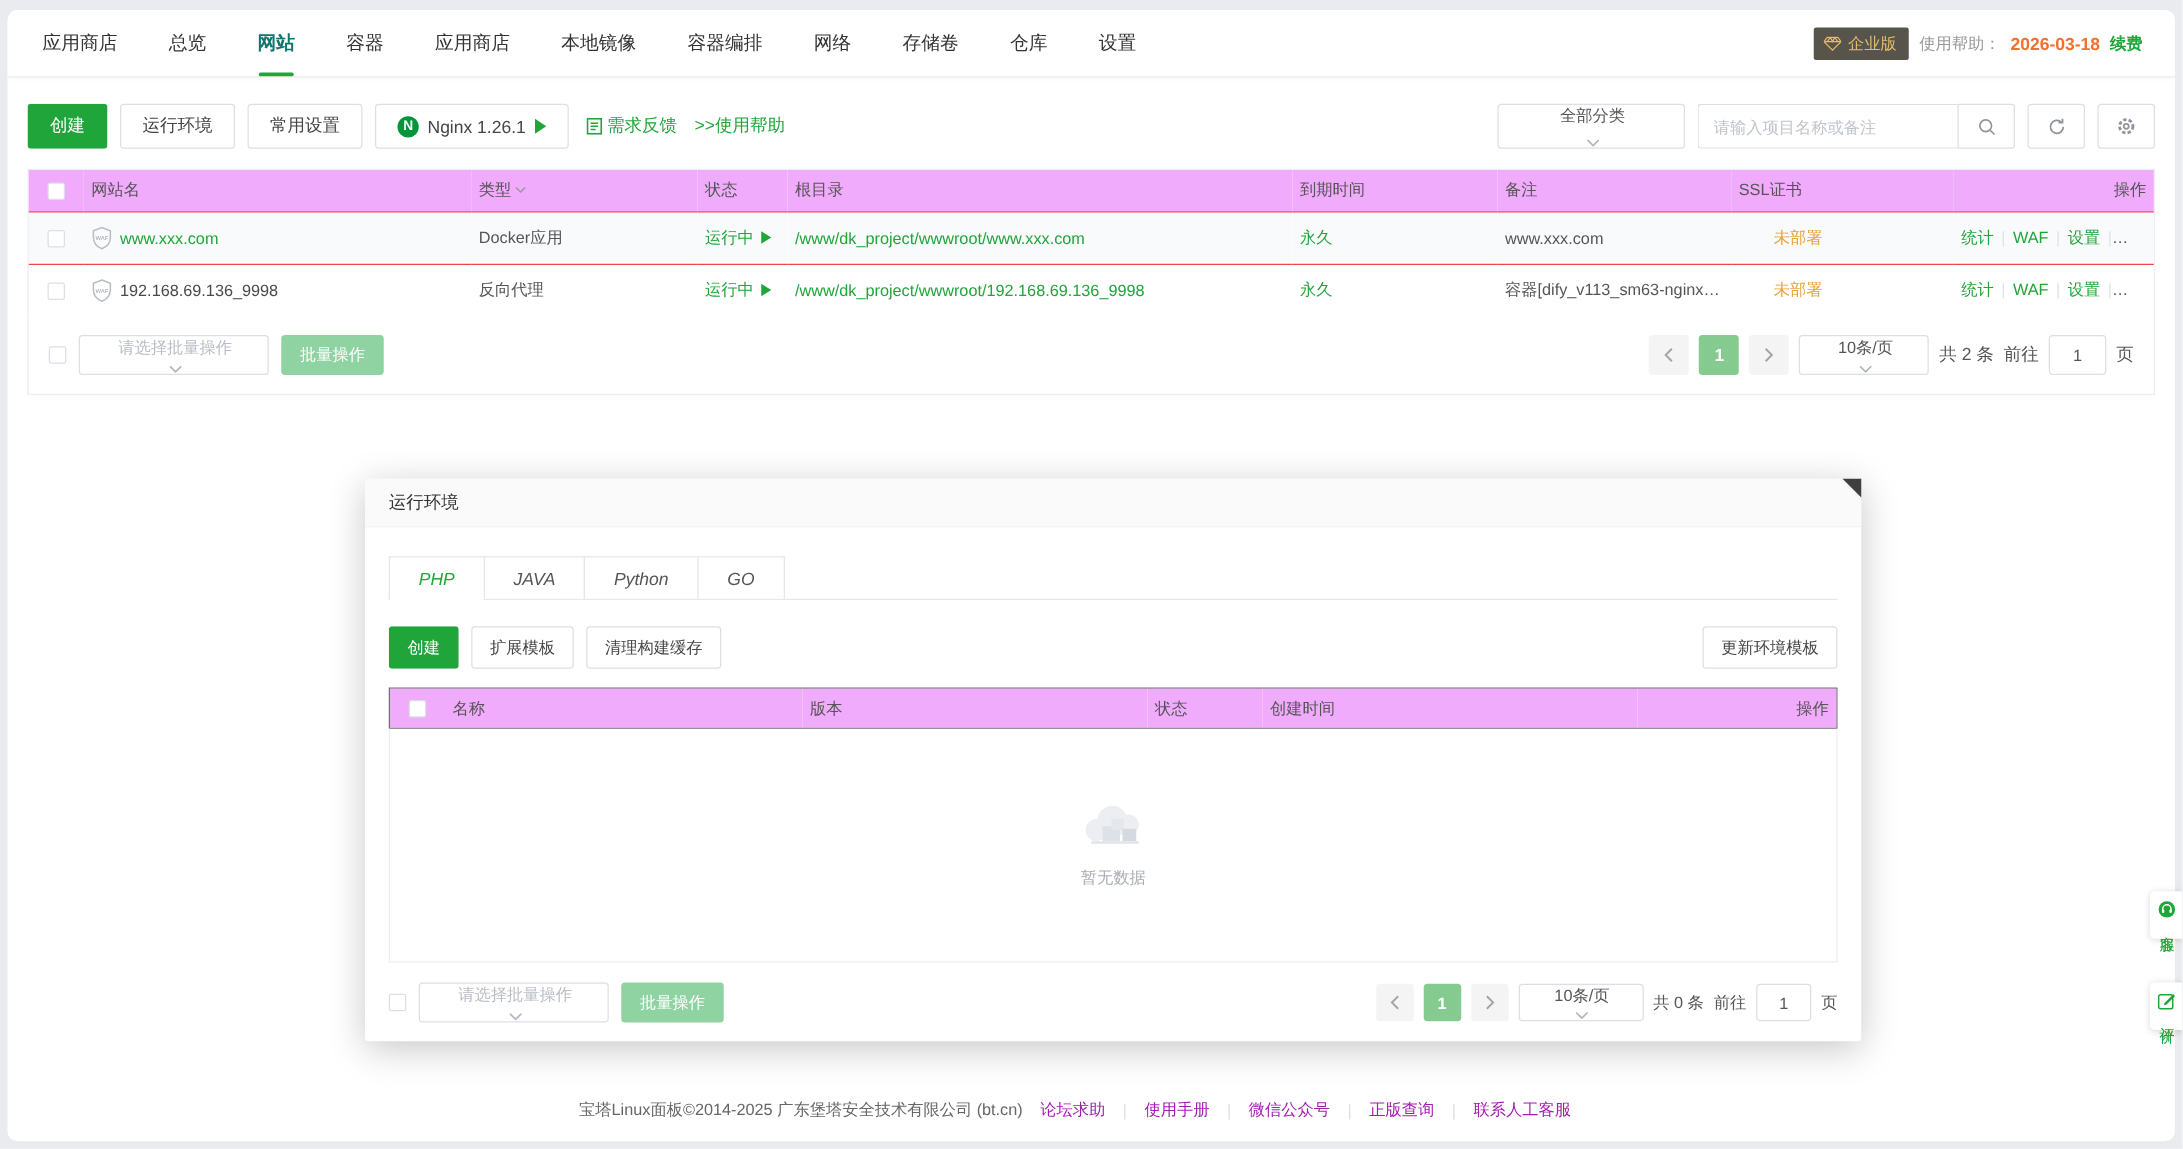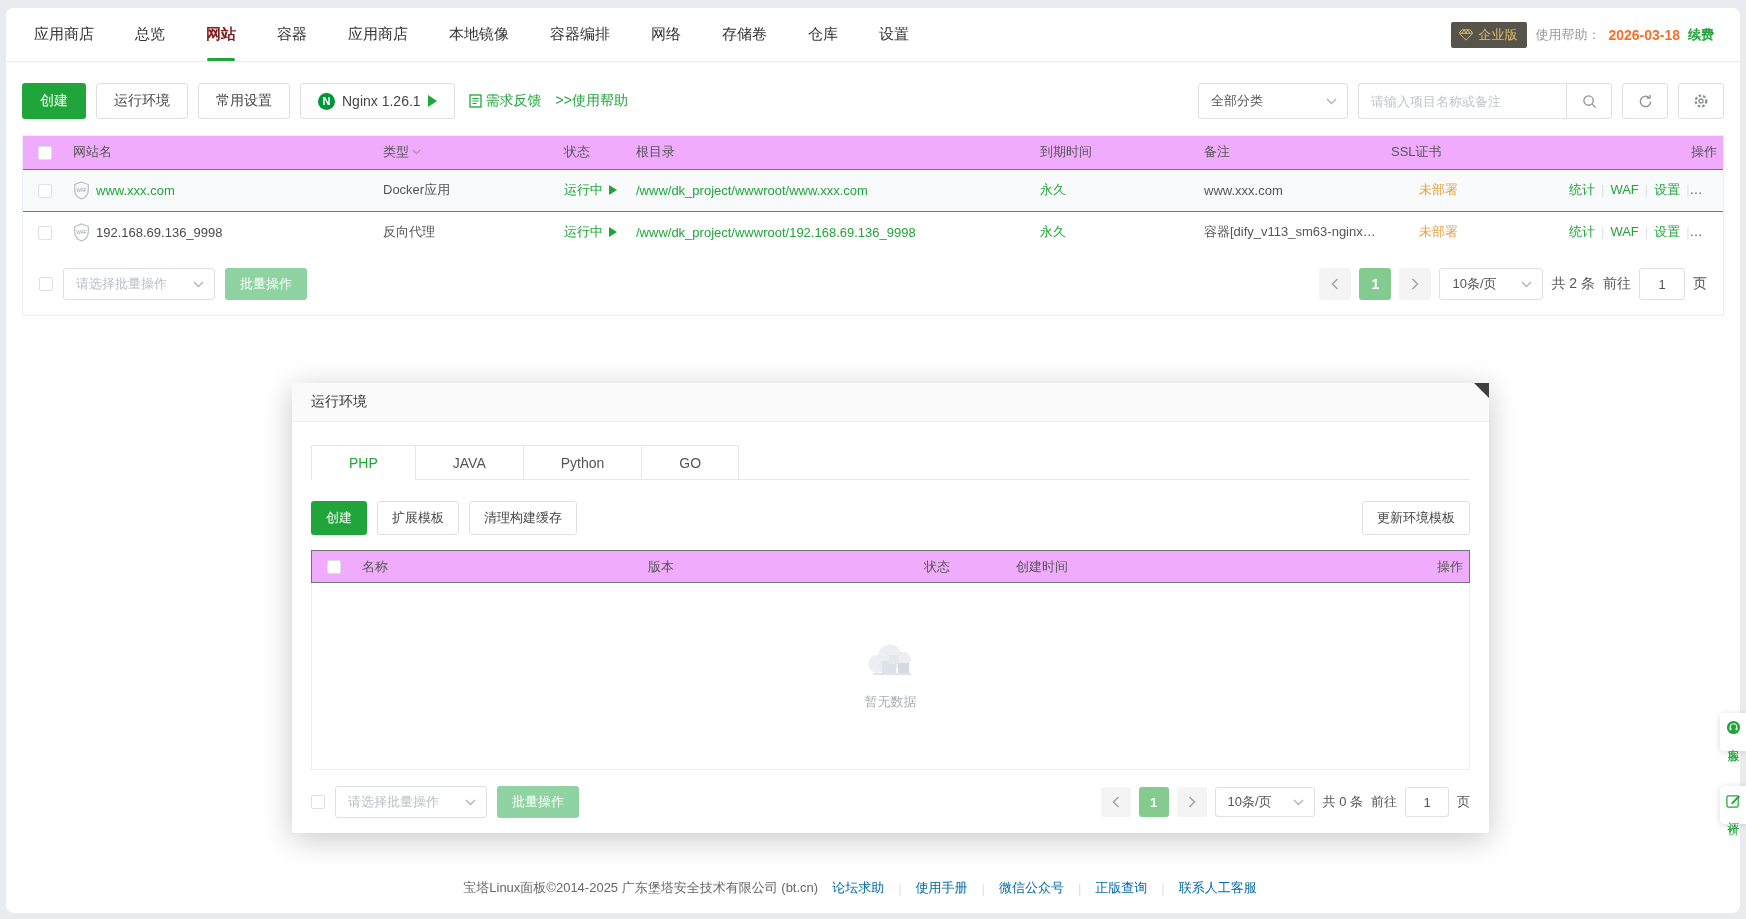--- a/index.html
+++ b/index.html
@@ -4,39 +4,39 @@
 <style>
   * { margin:0; padding:0; box-sizing:border-box; }
   html,body { width:1746px; height:919px; }
   body { background:#e9ebee; font-family:"Liberation Sans","DejaVu Sans",sans-serif; position:relative; overflow:hidden; color:#555; }
   .app { position:absolute; left:6px; top:8px; right:6px; bottom:6px; background:#fff; border-radius:8px; overflow:hidden; }
 
   
   .topbar { height:54px; display:flex; align-items:center; padding:0 26px; border-bottom:1px solid #ececec; box-shadow:0 1px 4px rgba(0,0,0,.03); background:#fff; }
   .nav { display:flex; align-items:stretch; height:100%; }
   .nav-item { position:relative; display:flex; align-items:center; padding:0 2px; margin-right:37px; font-size:15px; color:#333; cursor:pointer; text-decoration:none; }
-  .nav-item.active { color:#7f1d1d; font-weight:bold; }
+  .nav-item.active { color:#0f766e; font-weight:bold; }
   .nav-item.active::after { content:""; position:absolute; left:50%; transform:translateX(-50%); bottom:0; width:28px; height:3px; background:#20a53a; border-radius:2px; }
   .license { margin-left:auto; display:flex; align-items:center; gap:8px; font-size:13px; }
   .badge { display:flex; align-items:center; gap:5px; background:#57544b; color:#e2bb6e; font-size:13px; padding:4px 10px 4px 8px; border-radius:2px; }
   .expire-label { color:#999; }
   .expire-date { color:#f3702c; font-weight:bold; font-size:14px; }
   .renew { color:#20a53a; font-weight:bold; cursor:pointer; text-decoration:none; }
 
   
   .toolbar { display:flex; align-items:center; gap:10px; padding:21px 16px 16px; }
   .btn { display:inline-flex; align-items:center; gap:7px; font-size:14px; border-radius:3px; padding:0 17px; height:36px; cursor:pointer; border:1px solid transparent; background:#fff; color:#454545; }
   .btn-primary { background:#20a53a; color:#fff; }
   .btn-outline { border-color:#dcdfe6; }
   .btn-green-light { background:#8fd3a2; color:#fff; border:none; height:32px; font-size:13px; padding:0 15px; }
   .play { width:0; height:0; border-top:6px solid transparent; border-bottom:6px solid transparent; border-left:9px solid #20a53a; display:inline-block; }
   .nginx-logo { width:17px; height:17px; border-radius:50%; background:#009639; color:#fff; font-size:11px; font-weight:bold; display:inline-flex; align-items:center; justify-content:center; }
   .toolbar-link { display:inline-flex; align-items:center; gap:4px; color:#20a53a; font-size:14px; cursor:pointer; text-decoration:none; margin-left:4px; }
   .toolbar-right { margin-left:auto; display:flex; align-items:center; gap:10px; }
-  .select { position:relative; display:flex; align-items:center; justify-content:space-between; border:1px solid #dcdfe6; border-radius:3px; height:36px; padding:0 10px 0 12px; font-size:13px; color:#555; background:#fff; cursor:pointer; }
+  .select { position:relative; display:flex; align-items:center; justify-content:space-between; border:1px solid #dcdfe6; border-radius:3px; height:36px; padding:0 10px 0 12px; font-size:13px; color:#555; background:#fff; cursor:pointer;flex-direction:column; }
   .select .ph { color:#b8bdc6; }
   .sel-cat { width:150px; }
   .search-group { display:flex; }
   .search-input { width:208px; height:36px; border:1px solid #dcdfe6; border-right:none; border-radius:3px 0 0 3px; padding:0 12px; font-size:13px; color:#333; outline:none; }
   .search-input::placeholder { color:#c0c4cc; }
   .icon-btn { width:46px; height:36px; border:1px solid #dcdfe6; background:#fff; border-radius:3px; display:flex; align-items:center; justify-content:center; cursor:pointer; }
   .search-btn { border-radius:0 3px 3px 0; }
 
   
   .sites-table { margin:0 16px; border:1px solid #ebeef5; border-bottom:none; }
@@ -66,39 +66,39 @@
   .page-cur { width:32px; height:32px; background:#85cb90; border-radius:3px; display:flex; align-items:center; justify-content:center; color:#fff; font-weight:bold; cursor:pointer; }
   .sel-pp { width:104px; height:32px; }
   .goto-input { width:46px; height:32px; border:1px solid #dcdfe6; border-radius:3px; text-align:center; font-size:13px; color:#555; outline:none; }
 
   
   .modal { position:absolute; left:286px; top:375px; width:1197px; height:450px; background:#fff; border-radius:3px; box-shadow:0 6px 30px rgba(0,0,0,.22); z-index:20; }
   .fold { position:absolute; top:0; right:0; width:0; height:0; border-top:15px solid #3f3f3f; border-left:15px solid transparent; cursor:pointer; }
   .modal-header { height:39px; background:#fafafa; border-bottom:1px solid #eee; display:flex; align-items:center; padding:0 19px; font-size:14px; color:#333; border-radius:3px 3px 0 0; }
   .modal-body { padding:23px 19px 0; }
   .tabs { display:flex; border-bottom:1px solid #e4e7ed; }
-  .tab { border:1px solid #e4e7ed; border-bottom:none; padding:0 37px; height:34px; display:flex; align-items:center; font-size:14px; color:#555; cursor:pointer; margin-right:-1px; background:#fff; position:relative; }
+  .tab { border:1px solid #e4e7ed; border-bottom:none; padding:0 23px; height:34px; display:flex; align-items:center; font-size:14px; color:#555; cursor:pointer; margin-right:-1px; background:#fff; position:relative;font-style:italic; }
   .tab.active { color:#20a53a; z-index:2; }
   .tab.active::after { content:""; position:absolute; left:0; right:0; bottom:-1px; height:1px; background:#fff; }
   .modal-btns { display:flex; align-items:center; gap:10px; margin:21px 0 15px; }
   .modal-btns .btn { height:34px; font-size:13px; padding:0 14px; }
   .btn-update { margin-left:auto; }
   .env-table { border:1px solid #737373; }
   .env-table th { height:31px; }
   .empty-area { border:1px solid #ebeef5; border-top:none; height:187px; display:flex; flex-direction:column; align-items:center; justify-content:center; gap:12px; }
   .empty-text { font-size:13px; color:#a8adb5; }
   .modal-batch { display:flex; align-items:center; gap:10px; padding:16px 0 0; }
   .modal-batch .pager { font-size:13px; }
   .modal-batch .page-btn,.modal-batch .page-cur { width:30px; height:30px; }
   .modal-batch .sel-pp { height:30px; width:100px; }
   .modal-batch .goto-input { width:44px; height:30px; }
 
   
   .footer { position:absolute; left:0; right:12px; bottom:16px; display:flex; justify-content:center; align-items:center; gap:0; font-size:13px; color:#666; }
-  .footer a { color:#0369a1; text-decoration:none; margin:0 14px; cursor:pointer; }
+  .footer a { color:#a21caf; text-decoration:none; margin:0 14px; cursor:pointer; }
   .footer .fsep { color:#dcdfe6; }
 
   
   .side-widget { position:absolute; right:0; width:26px; background:#fff; border-radius:4px 0 0 4px; box-shadow:0 1px 6px rgba(0,0,0,.15); padding:7px 0 8px; display:flex; flex-direction:column; align-items:center; gap:4px; cursor:pointer; z-index:30; }
   .side-widget .vtext { writing-mode:vertical-rl; font-size:12px; color:#20a53a; letter-spacing:2px; }
   .sw-1 { top:713px; } .sw-2 { top:786px; }
 
   svg { display:block; }
 </style>
 </head>

